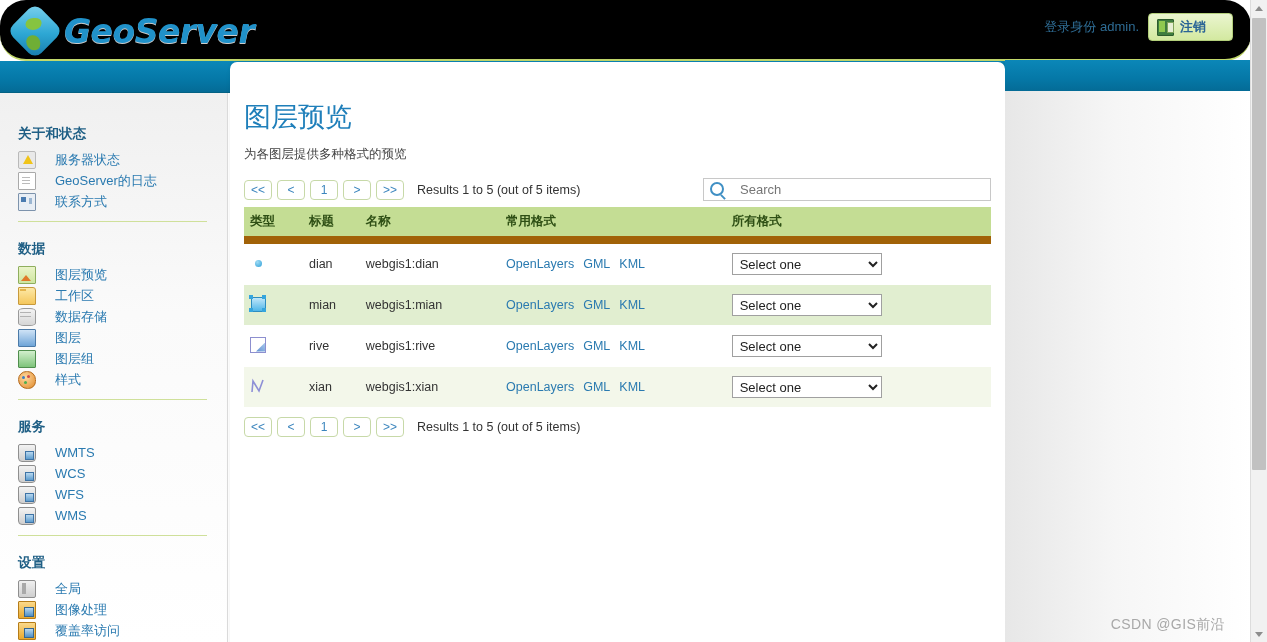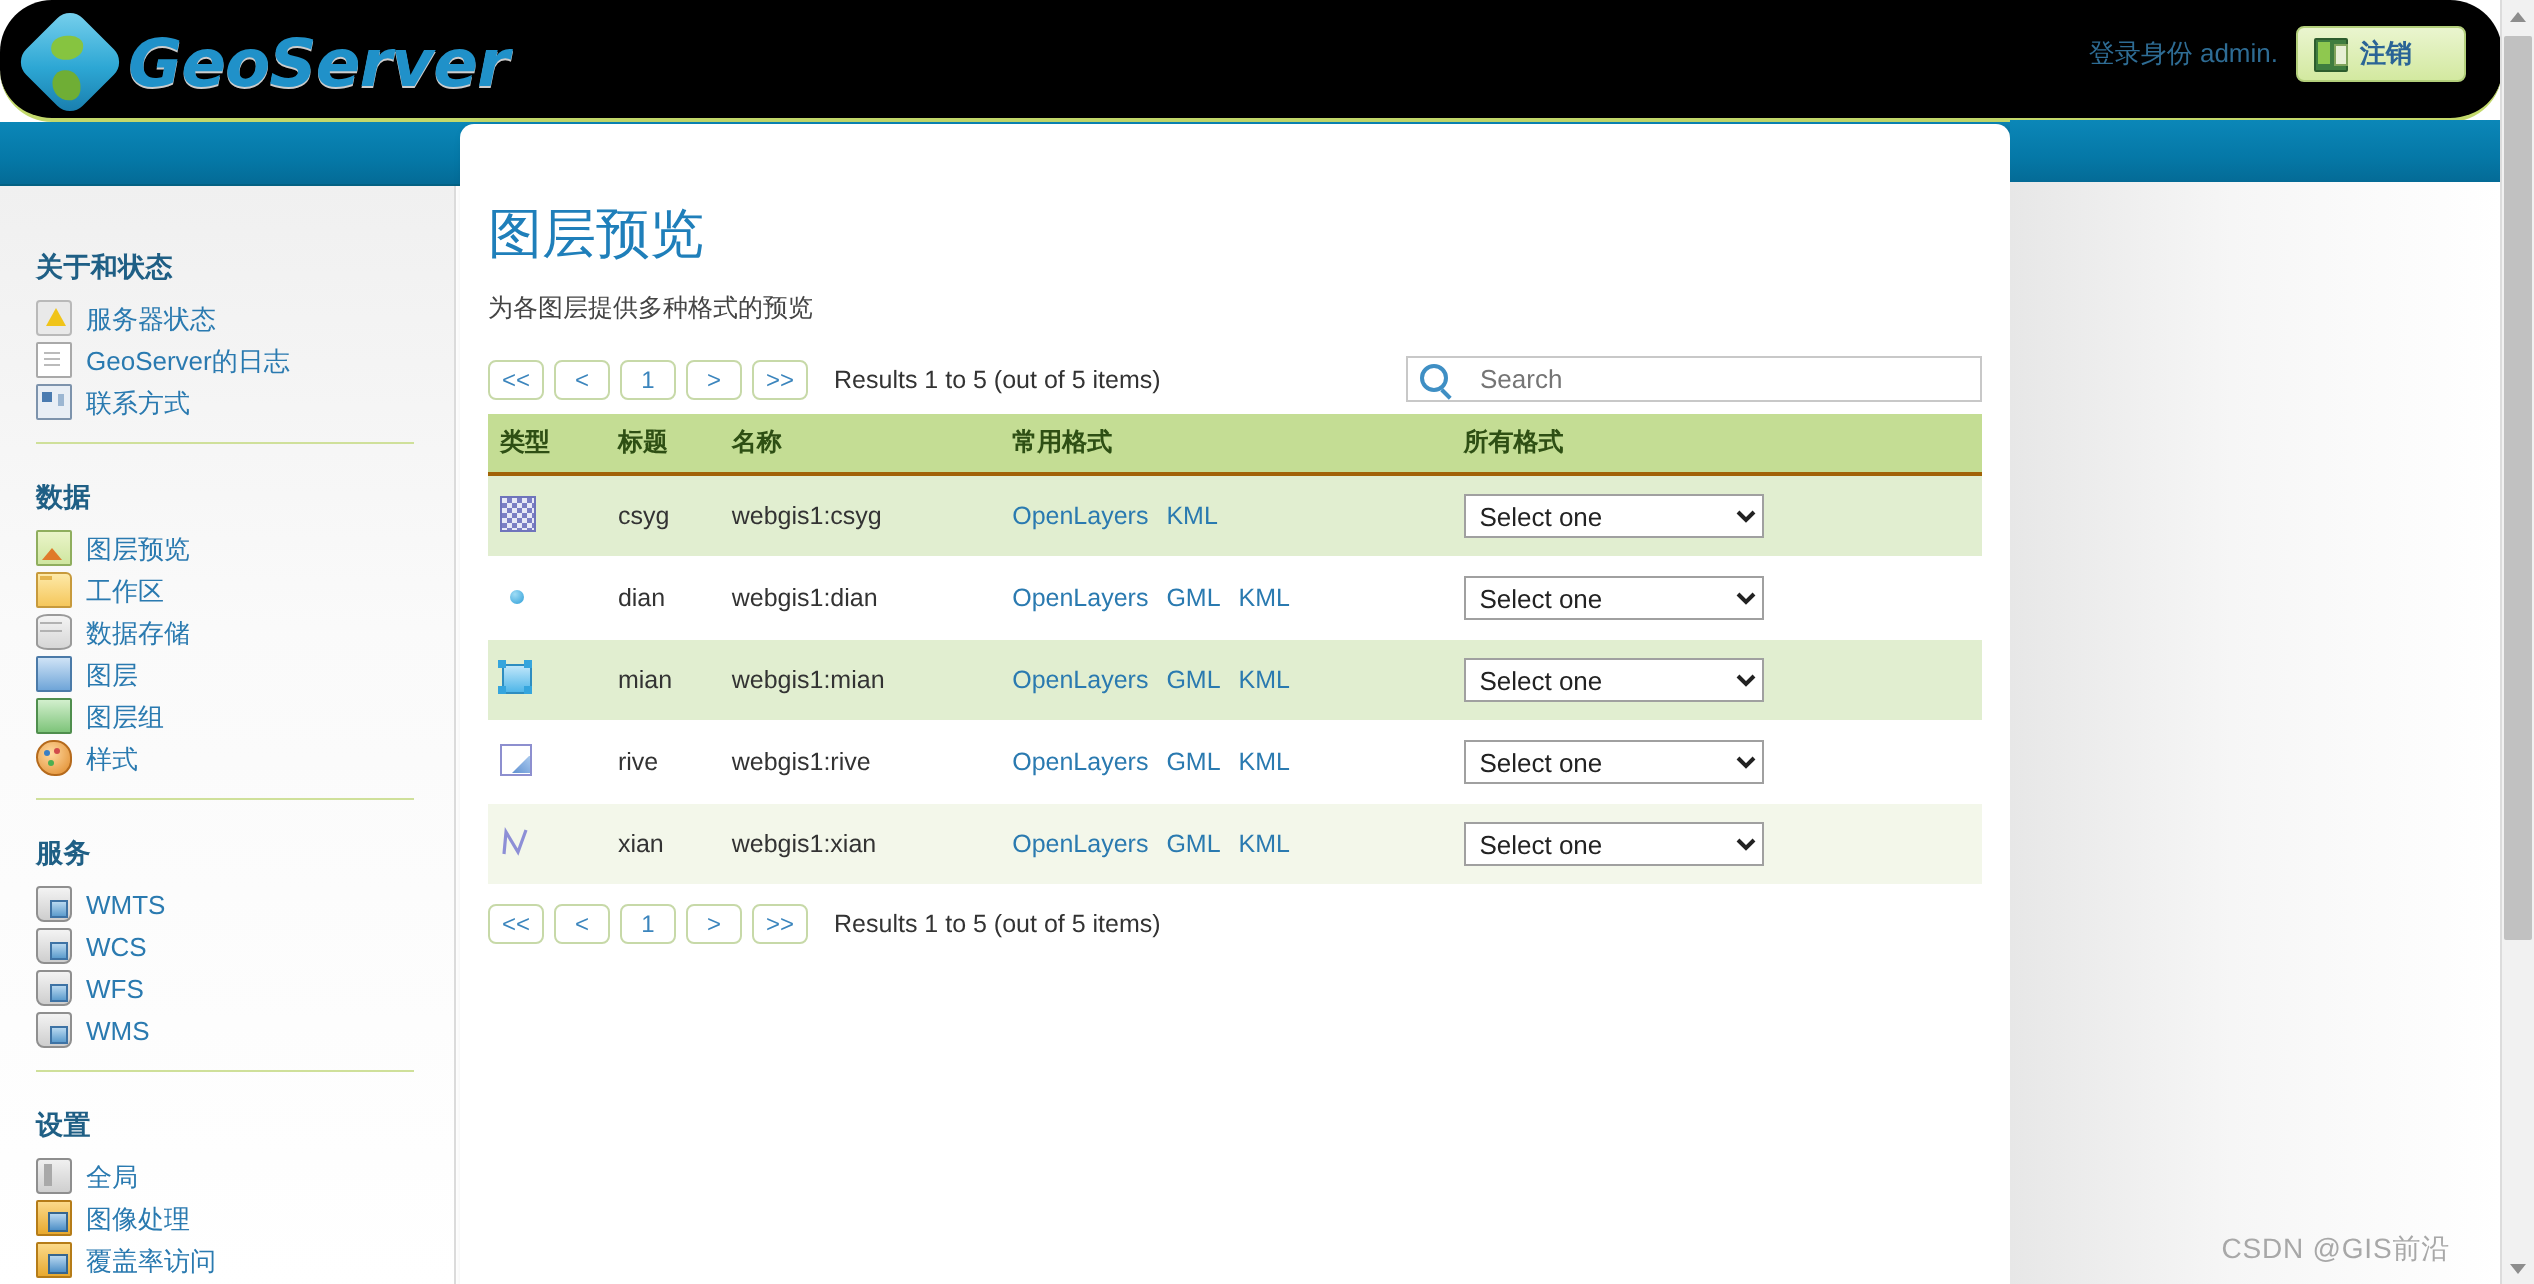--- a/index.html
+++ b/index.html
@@ -161,22 +161,22 @@
   .sb-group { margin-bottom: 2px; margin-top: 18px; }
   .sb-title {
     font-weight: bold;
     color: #1f5f85;
     font-size: 13.5px;
     margin: 0 0 6px 0;
     letter-spacing: .2px;
   }
   .sb-item {
     display: flex;
-    align-items: flex-start;
-    gap: 7px;
+    align-items: flex-end;
+    gap: 19px;
     padding: 1px 0;
     line-height: 19px;
     cursor: pointer;
   }
   .sb-label {
     color: #2a7ab0;
     font-size: 13px;
   }
   .sb-sep {
     height: 1px;
@@ -319,21 +319,21 @@
     border-collapse: collapse;
     table-layout: fixed;
   }
   table.layers thead th {
     background: #c4dd94;
     color: #2e4f14;
     font-size: 12.5px;
     font-weight: bold;
     text-align: left;
     padding: 6px 4px 6px 6px;
-    border-bottom: 2px solid #a16207;
+    border-bottom: 8px solid #a16207;
   }
   table.layers td {
     padding: 9px 4px 9px 6px;
     font-size: 12.5px;
     color: #333;
     vertical-align: middle;
     border-bottom: 1px solid #ffffff;
   }
   tr.row-odd  td { background: #e1eed0; }
   tr.row-even td { background: #ffffff; }
@@ -622,35 +622,20 @@
             <tr>
               <th>类型</th>
               <th>标题</th>
               <th>名称</th>
               <th>常用格式</th>
               <th>所有格式</th>
             </tr>
           </thead>
           <tbody>
 
-            <tr class="row-odd">
-              <td>
-                <span class="lt lt-raster"></span>
-              </td>
-              <td>csyg</td>
-              <td>webgis1:csyg</td>
-              <td>
-                <a class="fmt-link">OpenLayers</a><a class="fmt-link">KML</a>
-              </td>
-              <td>
-                <select class="all-formats">
-                  <option>Select one</option>
-                </select>
-              </td>
-            </tr>
 
             <tr class="row-even">
               <td>
                 <span class="lt lt-point"></span>
               </td>
               <td>dian</td>
               <td>webgis1:dian</td>
               <td>
                 <a class="fmt-link">OpenLayers</a><a class="fmt-link">GML</a><a class="fmt-link">KML</a>
               </td>

